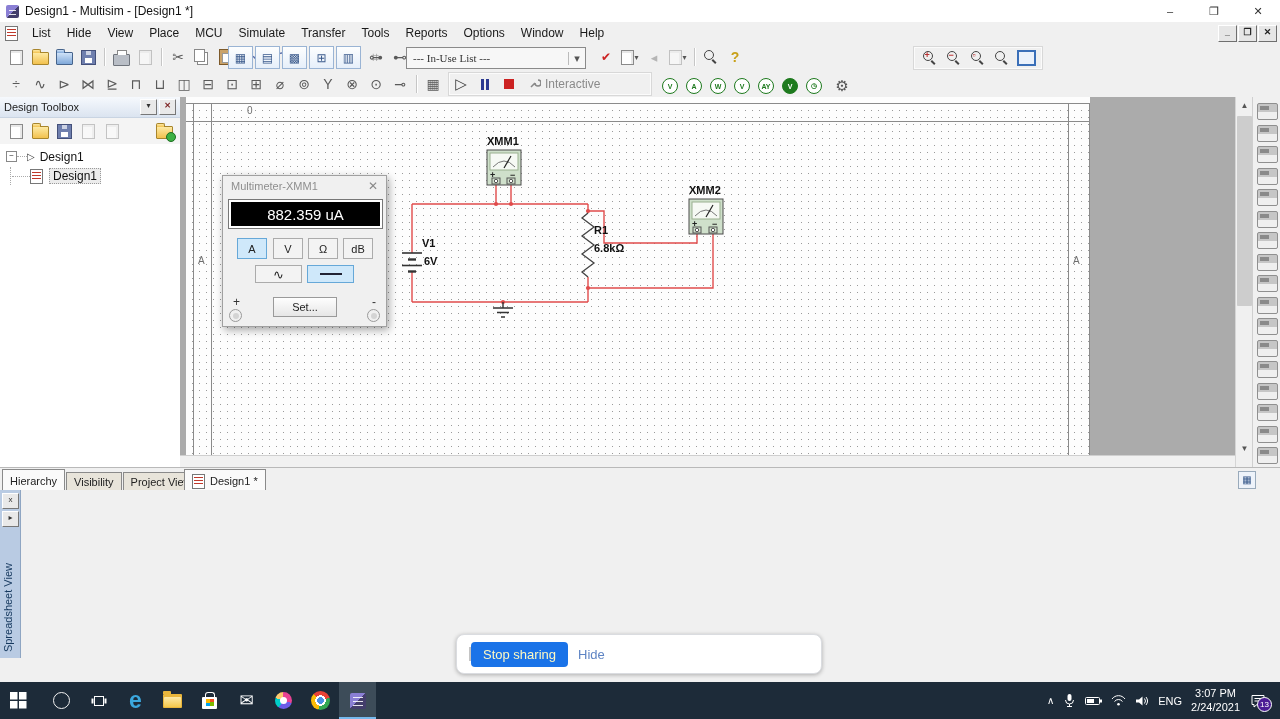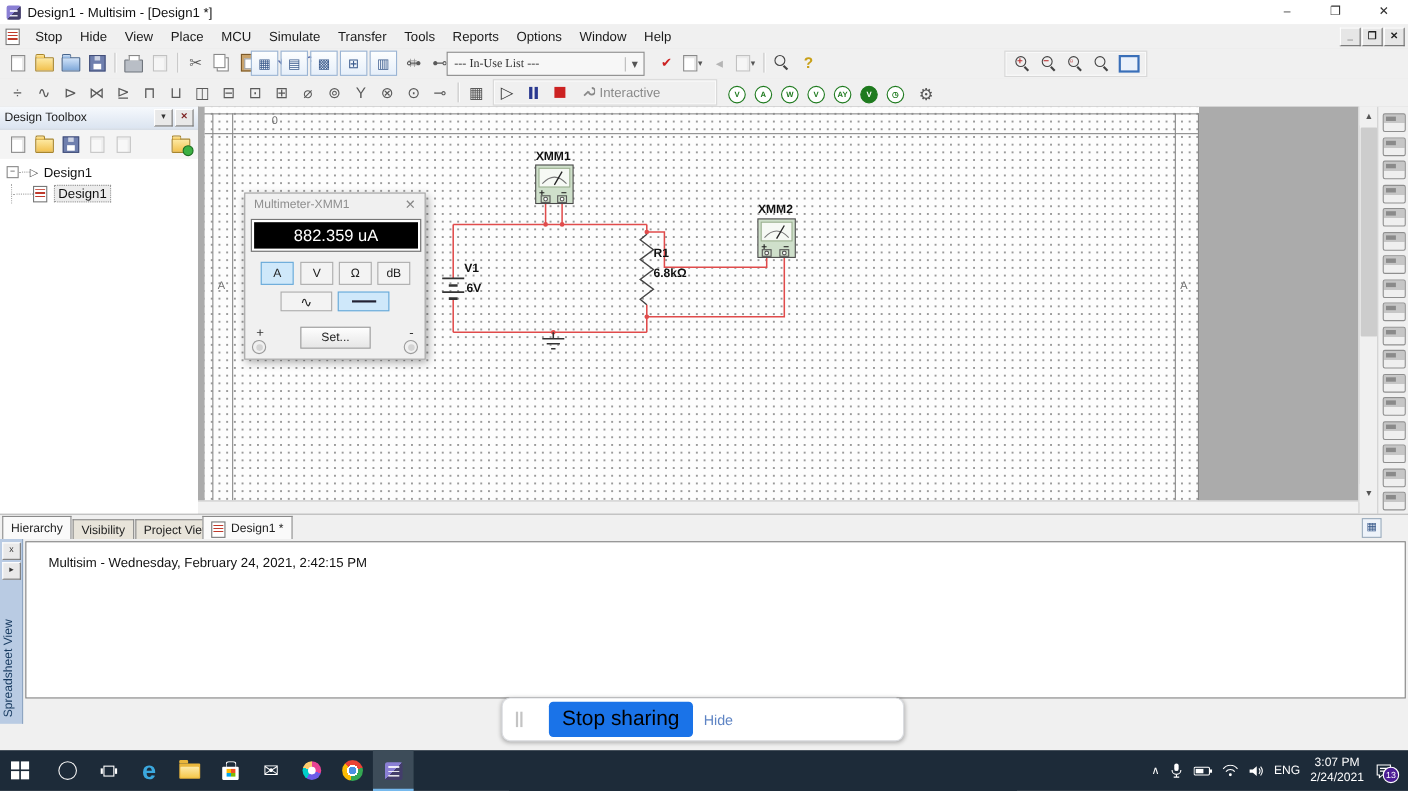--- a/index.html
+++ b/index.html
@@ -86,21 +86,21 @@
   .sscontent{position:absolute;left:23px;top:2px;width:1253px;height:141px;background:#fff;border:1px solid #7f7f7f;font-size:12px;color:#111;}
   .btab{display:inline-flex;align-items:center;font-size:11px;color:#222;border:1px solid #8a8a8a;border-top:none;background:#e8e4da;padding:2px 9px;margin-right:2px;height:14px;}
   .btab.active{background:#fbfbfb;height:17px;}
   
   .statusbar{left:0;top:658px;width:1280px;height:24px;background:#f0f0f0;border-top:1px solid #cdcdcd;font-size:12px;color:#1a1a1a;}
   .sdiv{position:absolute;top:3px;width:1px;height:17px;background:#c2c2c2;box-shadow:1px 0 0 #fff;}
   .pblock{display:inline-block;width:4px;height:14px;margin-right:1px;}
   
   .meet{left:456px;top:634px;width:364px;height:38px;background:#fff;border:1px solid #dadce0;border-radius:8px;box-shadow:0 1px 4px rgba(0,0,0,.28);display:flex;align-items:center;z-index:60;}
   .meet .msg{font-size:13px;color:#3c4043;margin-left:14px;}
-  .stopbtn{margin-left:28px;background:#1a73e8;color:#000000;font-size:19px;border-radius:4px;padding:5px 12px;}
+  .stopbtn{margin-left:0;background:#1a73e8;color:#fef9c3;font-size:13px;border-radius:4px;padding:5px 12px;}
   .hidelink{color:#5e84c4;font-size:13px;margin:0 12px 0 10px;}
   .dragdots{width:2px;height:14px;background:#c4c4c4;margin-left:12px;box-shadow:4px 0 0 #c4c4c4;}
   
   .taskbar{left:0;top:682px;width:1280px;height:37px;background:#1d2b39;display:flex;align-items:center;color:#fff;z-index:40;}
   .tbi{width:37px;height:37px;display:flex;align-items:center;justify-content:center;flex:none;}
   .tbi.active{background:#3d4c59;box-shadow:inset 0 -2px 0 #76b9ed;}
   .cortana{width:15px;height:15px;border:1.8px solid #f2f2f2;border-radius:50%;}
   .edge-e{font-size:23px;font-weight:bold;color:#3ba8de;line-height:1;}
   .tb-folder{width:19px;height:14px;background:#e9b63c;border-radius:1px;position:relative;}
   .tb-folder::before{content:"";position:absolute;top:-3px;left:0;width:8px;height:3px;background:#e9b63c;border-radius:1px 1px 0 0;}
@@ -130,21 +130,21 @@
     <span>Design1 - Multisim - [Design1 *]</span>
     <span style="margin-left:auto;display:flex;">
       <span class="wbtn">–</span>
       <span class="wbtn">❐</span>
       <span class="wbtn">✕</span>
     </span>
   </div>
 
   <div class="abs menubar">
     <span class="mini-doc" style="margin:0 6px 0 5px;"></span>
-    <span class="menu-item">Stop</span>
+    <span class="menu-item">List</span>
     <span class="menu-item">Hide</span>
     <span class="menu-item">View</span>
     <span class="menu-item">Place</span>
     <span class="menu-item">MCU</span>
     <span class="menu-item">Simulate</span>
     <span class="menu-item">Transfer</span>
     <span class="menu-item">Tools</span>
     <span class="menu-item">Reports</span>
     <span class="menu-item">Options</span>
     <span class="menu-item">Window</span>
@@ -476,23 +476,20 @@
     </span>
     <span class="abs" style="left:1238px;top:3px;width:16px;height:16px;border:1px solid #9ab;background:#eef3fa;color:#358;font-size:10px;text-align:center;line-height:15px;">▦</span>
   </div>
 
   <div class="abs sheetview">
     <div class="sstrip">
       <div class="pbtn" style="margin:3px 0 2px 2px;">x</div>
       <div class="pbtn" style="margin-left:2px;">▸</div>
       <div class="vlabel">Spreadsheet View</div>
     </div>
-    <div class="sscontent">
-      <div style="padding:11px 0 0 20px;">Multisim - Wednesday, February 24, 2021, 2:42:15 PM</div>
-    </div>
   </div>
 
 
   <div class="abs meet">
     <span class="dragdots"></span>
     <span class="stopbtn">Stop sharing</span>
     <span class="hidelink">Hide</span>
   </div>
 
   <div class="abs taskbar">

